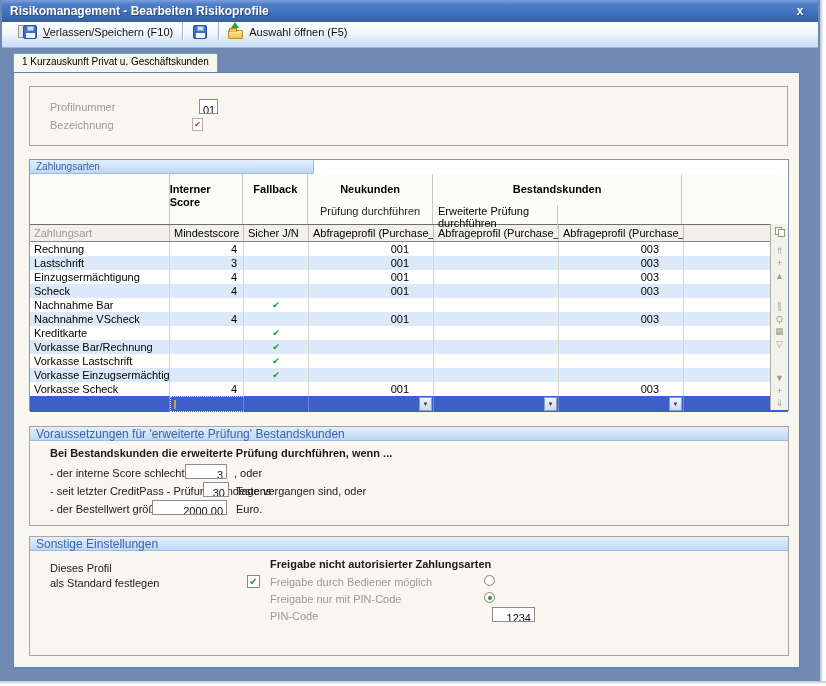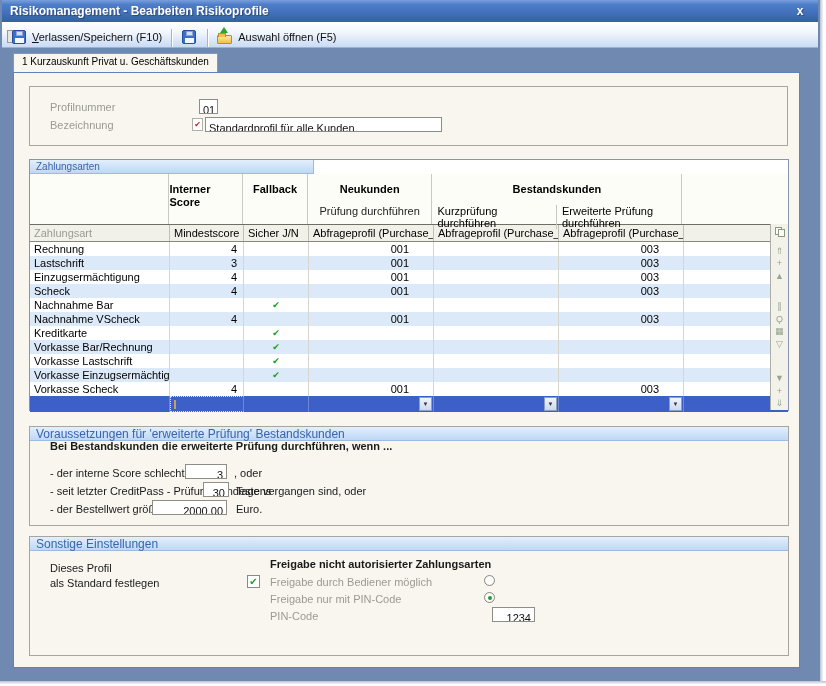--- a/index.html
+++ b/index.html
@@ -12,21 +12,21 @@
   
   .titlebar{position:absolute;left:2px;top:0;right:2px;height:22px;
     background:linear-gradient(180deg,#7aa0dc 0%,#4f7ec9 20%,#4371bd 55%,#35619f 100%);
     color:#fff;font-size:12px;font-weight:bold;line-height:22px;padding-left:8px;
     text-shadow:1px 1px 1px rgba(0,0,0,.35);}
   .close-x{position:absolute;right:10px;top:0;width:16px;height:22px;text-align:center;
     font-size:12px;font-weight:bold;color:#fff;cursor:default;}
   
   .toolbar{position:absolute;left:2px;top:22px;right:2px;height:26px;
     background:linear-gradient(180deg,#fefefe 0%,#f2f7fd 40%,#d6e4f7 80%,#c9dbf4 100%);
-    border-bottom:1px solid #98b1d4;display:flex;align-items:flex-end;padding-left:2px;font-size:11px;}
+    border-bottom:1px solid #98b1d4;display:flex;align-items:flex-start;padding-left:13px;font-size:11px;}
   .tbtn{display:flex;align-items:center;gap:4px;padding:2px 6px;color:#111;white-space:nowrap;}
   .tsep{width:1px;height:18px;background:#9db6d8;margin:0 3px;box-shadow:1px 0 0 #fff;}
   .u{text-decoration:underline;}
   .floppy{position:relative;width:14px;height:14px;background:#3a6fd0;border:1px solid #274f9a;border-radius:2px;}
   .floppy .shutter{position:absolute;left:3px;top:0;width:7px;height:5px;background:#cfe0f5;border:1px solid #8aa6d0;}
   .floppy .label{position:absolute;left:2px;bottom:0;width:9px;height:5px;background:#f5f7fb;}
   .door{position:absolute;left:-3px;top:1px;width:7px;height:13px;border:1px solid #9a9a94;border-right:none;background:#e8e6de;}
   .icon16{position:relative;width:17px;height:16px;}
   .folder{position:absolute;left:0;bottom:1px;width:15px;height:9px;background:linear-gradient(180deg,#ffe9a0,#f0c040);border:1px solid #b38f2d;border-radius:1px;}
   .folder:before{content:"";position:absolute;left:0;top:-3px;width:6px;height:3px;background:#f0c040;border:1px solid #b38f2d;border-bottom:none;border-radius:1px 1px 0 0;}
@@ -146,21 +146,20 @@
       </div>
     </div>
 
     <div class="panel">
 
       <div class="gbox" style="left:15px;top:13px;width:759px;height:60px;">
         <span class="lbl" style="left:20px;top:14px;">Profilnummer</span>
         <span class="ibox center" style="left:169px;top:12px;width:19px;height:15px;">01</span>
         <span class="lbl" style="left:20px;top:32px;">Bezeichnung</span>
         <span class="edit-icon" style="left:162px;top:31px;">✔</span>
-        <span class="ibox" style="left:175px;top:30px;width:237px;height:15px;">Standardprofil für alle Kunden</span>
       </div>
 
       <div class="grid">
         <div class="gbar">
           <div class="bl">Zahlungsarten</div>
         </div>
         <div class="ghead">
           <div class="hc c1"></div>
           <div class="hc c2">
               <span class="hb">Interner Score</span>
@@ -168,21 +167,20 @@
           <div class="hc c3">
               <span class="hb">Fallback</span>
             </div>
           <div class="hc c4">
             <span class="hb">Neukunden</span>
             <span class="hs">Prüfung durchführen</span>
           </div>
           <div class="bk-group">
             <div class="bk-top">Bestandskunden</div>
             <div class="bk-sub">
-              <div>Kurzprüfung durchführen</div>
               <div>Erweiterte Prüfung durchführen</div>
             </div>
           </div>
           <div class="hc c7h"></div>
         </div>
         <div class="colhdr">
           <div class="c1" style="color:#9b9b93;">Zahlungsart</div>
           <div class="c2">Mindestscore</div>
           <div class="c3">Sicher J/N</div>
           <div class="c4">Abfrageprofil (Purchase_Type)</div>
@@ -321,21 +319,21 @@
             <span class="nav">▦</span>
             <span class="nav">▽</span>
             <span class="nav bot">▼</span>
             <span class="nav">+</span>
             <span class="nav">⇓</span>
           </div>
       </div>
 
       <div class="gbox" style="left:15px;top:353px;width:760px;height:100px;">
         <div class="secbar">Voraussetzungen für 'erweiterte Prüfung' Bestandskunden</div>
-        <span class="blk bold" style="left:20px;top:13px;">Bei Bestandskunden die erweiterte Prüfung durchführen, wenn ...</span>
+        <span class="blk bold" style="left:20px;top:20px;">Bei Bestandskunden die erweiterte Prüfung durchführen, wenn ...</span>
         <span class="blk" style="left:20px;top:40px;">- der interne Score schlechter ist als</span>
         <span class="ibox right" style="left:155px;top:37px;width:42px;height:15px;">3</span>
         <span class="blk" style="left:204px;top:40px;">, oder</span>
         <span class="blk" style="left:20px;top:58px;">- seit letzter CreditPass - Prüfung mindestens</span>
         <span class="ibox right" style="left:173px;top:55px;width:26px;height:15px;">30</span>
         <span class="blk" style="left:206px;top:58px;">Tage vergangen sind, oder</span>
         <span class="blk" style="left:20px;top:76px;">- der Bestellwert größer ist als</span>
         <span class="ibox right" style="left:122px;top:73px;width:75px;height:15px;">2000,00</span>
         <span class="blk" style="left:206px;top:76px;">Euro.</span>
       </div>

